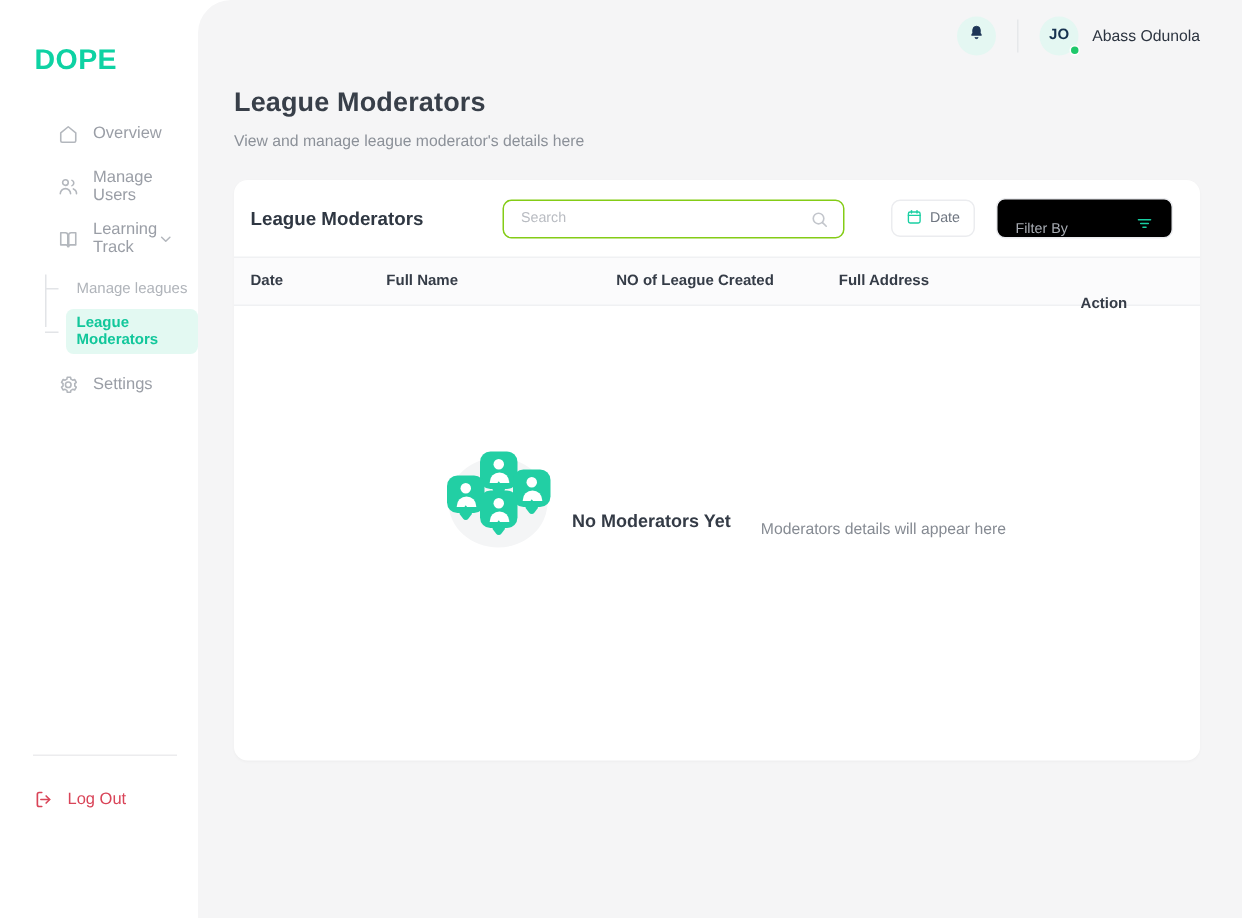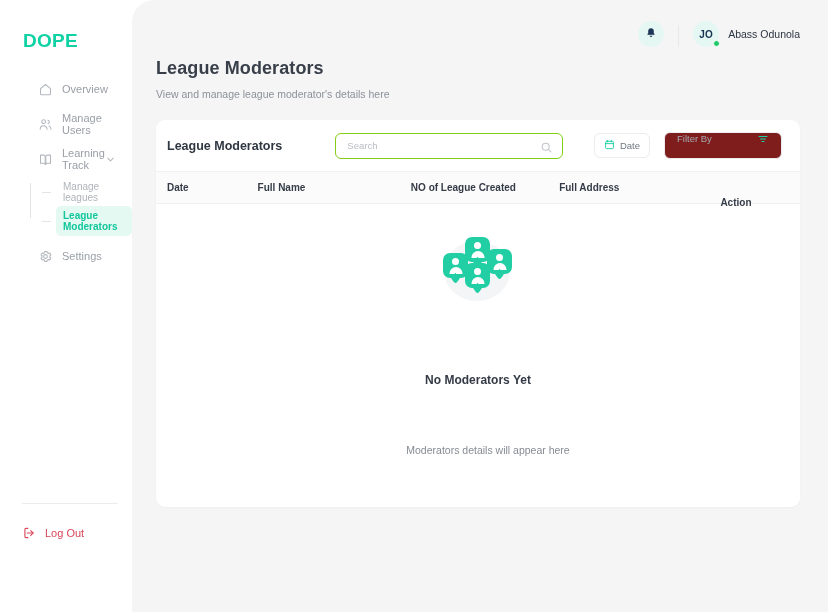--- a/index.html
+++ b/index.html
@@ -40,21 +40,21 @@
   .nav-item .chev { margin-left: auto; margin-right: 16px; display:inline-flex; }
   .nav-item.active {
     background: #e3f9f2;
     color: #12c79b;
     font-weight: bold;
   }
   .nav-item.active::before {
     content: ""; position: absolute; left: 0; top: 0; bottom: 0;
     width: 4px; background: #00d2a0; border-radius: 0 3px 3px 0;
   }
-  .subnav { position: relative; padding-left: 42px; margin: 5px 0 6px 0; }
+  .subnav { position: relative; padding-left: 30px; margin: 5px 0 6px 0; }
   .subnav::before {
     content: ""; position: absolute; left: 30px; top: 2px; bottom: 14px;
     width: 1px; background: #e2e4e7;
   }
   .sub-item {
     position: relative;
     display: flex; align-items: center;
     height: 22px; margin-bottom: 7px;
     padding-left: 14px;
     font-size: 10px; color: #b0b4ba;
@@ -79,21 +79,21 @@
     flex: 1 1 auto;
     position: relative;
     background: #f5f5f6;
     border-top-left-radius: 22px;
     height: 612px;
     overflow: hidden;
   }
   .topbar {
     position: absolute; top: 0; left: -132px; right: 0; height: 47px;
     background: transparent;
-    display: flex; align-items: flex-end; justify-content: flex-end;
+    display: flex; align-items: center; justify-content: flex-end;
     padding-right: 28px;
     pointer-events: none;
     padding-left: 12px;
   }
   .topbar > * { pointer-events: auto; }
   .bell {
     width: 26px; height: 26px; border-radius: 50%;
     background: #e4f7f2;
     display: flex; align-items: center; justify-content: center;
     cursor: pointer;
@@ -155,47 +155,46 @@
     border: 1px solid #ebecef; border-radius: 6px;
     display: flex; align-items: center; gap: 5px;
     padding: 0 9px;
     font-size: 9.5px; color: #6f7681;
     cursor: pointer; background: #fff;
   }
   .filter-btn {
     margin-left: 14px;
     height: 27px; width: 118px;
     border: 1px solid #ebecef; border-radius: 6px;
-    display: flex; align-items: flex-start; justify-content: space-between;
+    display: flex; align-items: flex-end; justify-content: space-between;
     padding: 0 12px;
     font-size: 9.5px; color: #a6aab1;
-    cursor: pointer; background: #7f1d1d;
+    cursor: pointer; background: #000000;
   }
 
   
   .thead {
     display: flex; align-items: center;
     height: 32px;
     background: #fbfbfc;
     border-bottom: 1px solid #f0f1f3;
     font-size: 10px; color: #353c47; font-weight: bold;
     padding-left: 11px;
   }
   .th-date { width: 91px; }
   .th-name { width: 154px; }
   .th-leagues { width: 149px; }
   .th-email { width: 162px; }
   .th-action { width: 80px; margin-top: 30px; }
 
   .tbody {
     flex: 1 1 auto;
-    display: flex; flex-direction: column;
+    display: flex; flex-direction: row;
     align-items: center; justify-content: center;
     padding-bottom: 18px;
-    gap: 44px;
   }
   .empty-art {
     position: relative; width: 96px; height: 72px; margin-bottom: 20px;
   }
   .halo {
     position: absolute; left: 14px; top: 4px; width: 66px; height: 60px;
     background: #f4f5f6; border-radius: 50%;
   }
   .badge {
     position: absolute; width: 25px; height: 25px;

